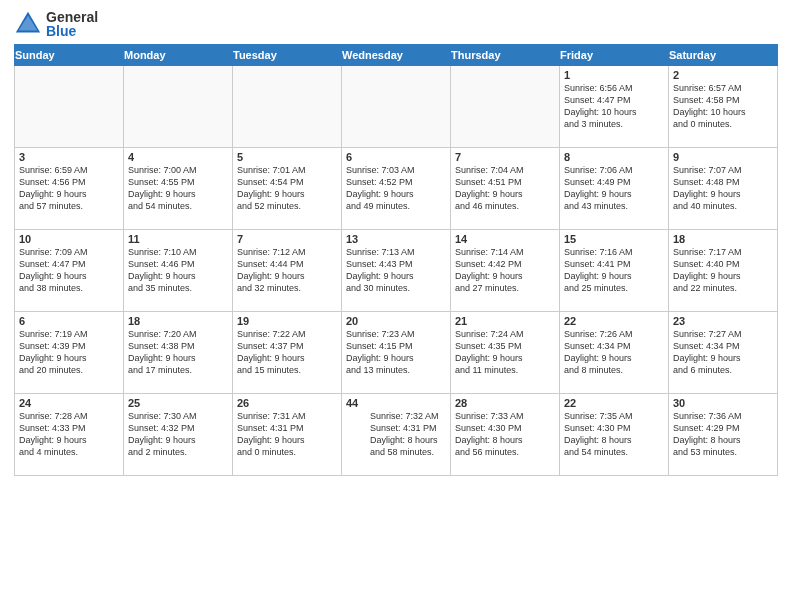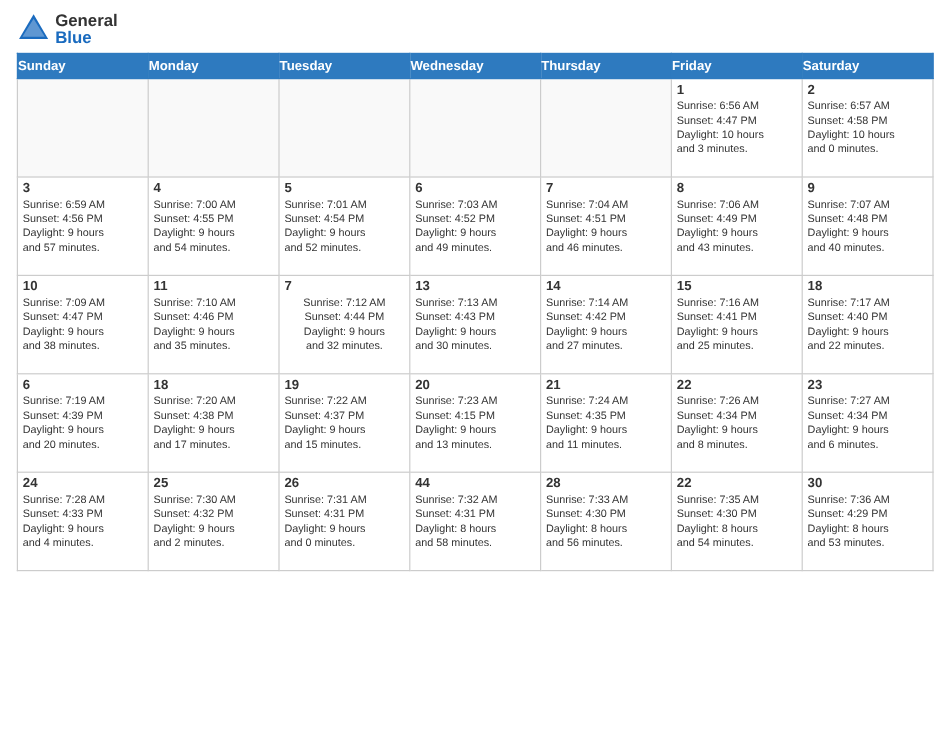--- a/index.html
+++ b/index.html
@@ -209,21 +209,21 @@
           </td>
           <td>
             <span class="day-num">11</span>
             <div class="cell-text" style="white-space: pre-line;">Sunrise: 7:10 AM
 Sunset: 4:46 PM
 Daylight: 9 hours
 and 35 minutes.</div>
           </td>
           <td>
             <span class="day-num">7</span>
-            <div class="cell-text" style="white-space: pre-line; text-align: center;">Sunrise: 7:12 AM
+            <div class="cell-text" style="white-space: pre-line;">Sunrise: 7:12 AM
 Sunset: 4:44 PM
 Daylight: 9 hours
 and 32 minutes.</div>
           </td>
           <td>
             <span class="day-num">13</span>
             <div class="cell-text" style="white-space: pre-line;">Sunrise: 7:13 AM
 Sunset: 4:43 PM
 Daylight: 9 hours
 and 30 minutes.</div>
@@ -318,21 +318,21 @@
           </td>
           <td>
             <span class="day-num">26</span>
             <div class="cell-text" style="white-space: pre-line;">Sunrise: 7:31 AM
 Sunset: 4:31 PM
 Daylight: 9 hours
 and 0 minutes.</div>
           </td>
           <td>
             <span class="day-num">44</span>
-            <div class="cell-text" style="white-space: pre-line;">Sunrise: 7:32 AM
+            <div class="cell-text" style="white-space: pre-line; margin-left: 24px;">Sunrise: 7:32 AM
 Sunset: 4:31 PM
 Daylight: 8 hours
 and 58 minutes.</div>
           </td>
           <td>
             <span class="day-num">28</span>
             <div class="cell-text" style="white-space: pre-line;">Sunrise: 7:33 AM
 Sunset: 4:30 PM
 Daylight: 8 hours
 and 56 minutes.</div>

